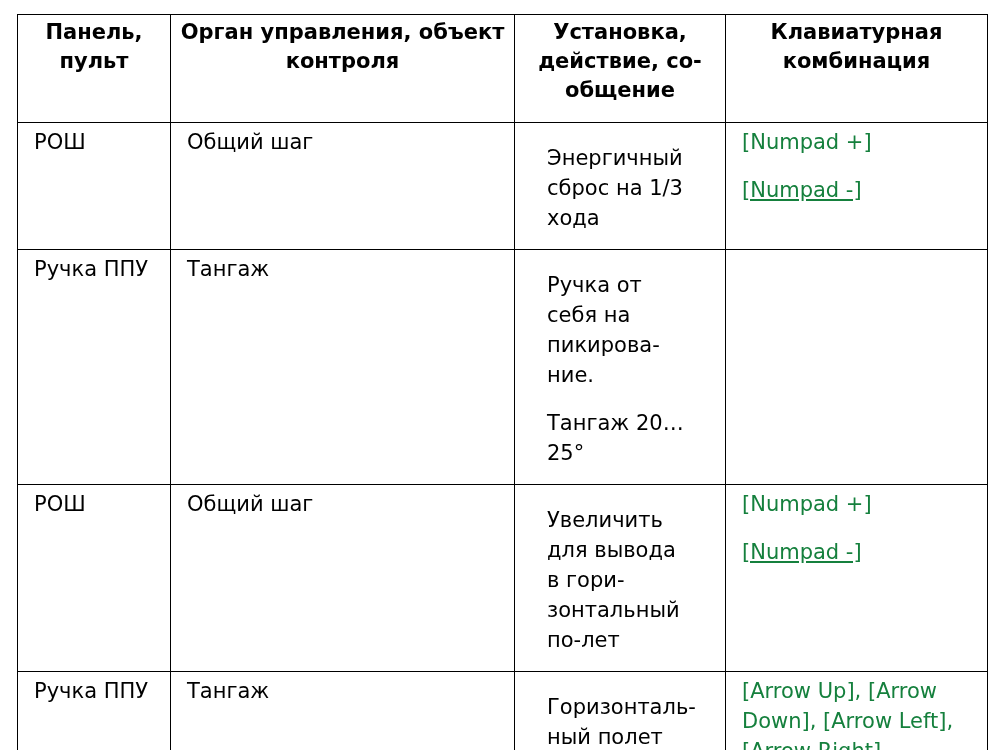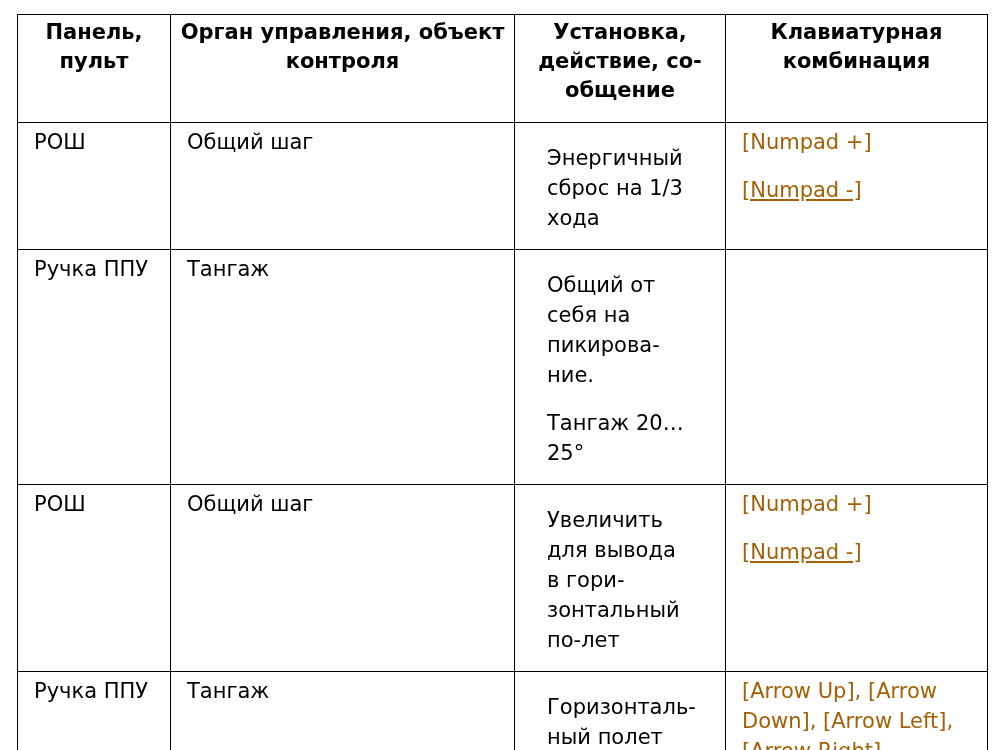--- a/index.html
+++ b/index.html
@@ -8,21 +8,21 @@
   table { position: absolute; left: 17px; top: 14px; border-collapse: collapse;
           table-layout: fixed; width: 970px; }
   td, th { border: 1.5px solid #000; vertical-align: top; padding: 0; }
   th { font-weight: bold; font-size: 21px; line-height: 29px; text-align: center;
        padding-top: 3px; }
   td { font-size: 21px; line-height: 30px; padding: 4px 0 0 16px; }
   .c1 { width: 153px; }
   .c2 { width: 344px; }
   .c3 { width: 211px; }
   .c4 { width: 262px; }
-  .key { color: #a16207; }
+  .key { color: #15803d; }
   .para { margin: 16px; }
   .para + .para { margin-top: 18px; }
   .keypara + .keypara { margin-top: 18px; text-decoration: underline; }
   td.span-row { padding-left: 16px; }
 </style>
 </head>
 <body>
 
 <table>
   <colgroup>
@@ -48,21 +48,21 @@
     <td>
       <div class="key keypara">[Numpad +]</div>
       <div class="key keypara">[Numpad -]</div>
     </td>
   </tr>
 
   <tr style="height:157px">
     <td>Ручка ППУ</td>
     <td>Тангаж</td>
     <td style="padding-right:20px">
-      <p class="para">Общий от себя на пикирова-ние.</p>
+      <p class="para">Ручка от себя на пикирова-ние.</p>
       <p class="para">Тангаж 20…25°</p>
     </td>
     <td></td>
   </tr>
 
 
   <tr style="height:140px">
     <td>РОШ</td>
     <td>Общий шаг</td>
     <td style="padding-right:20px">

